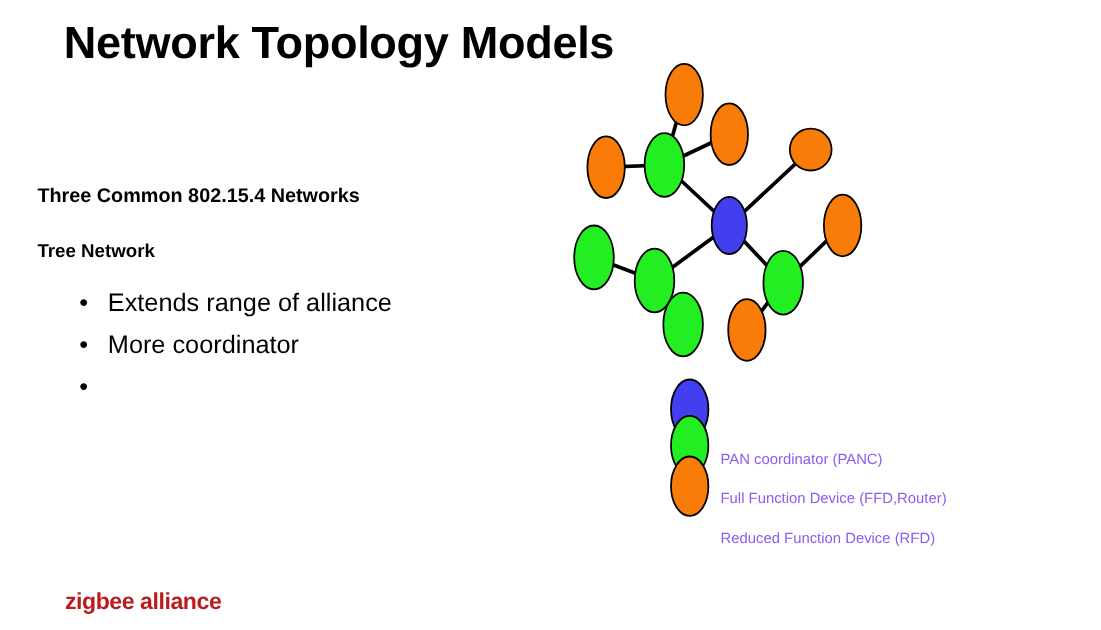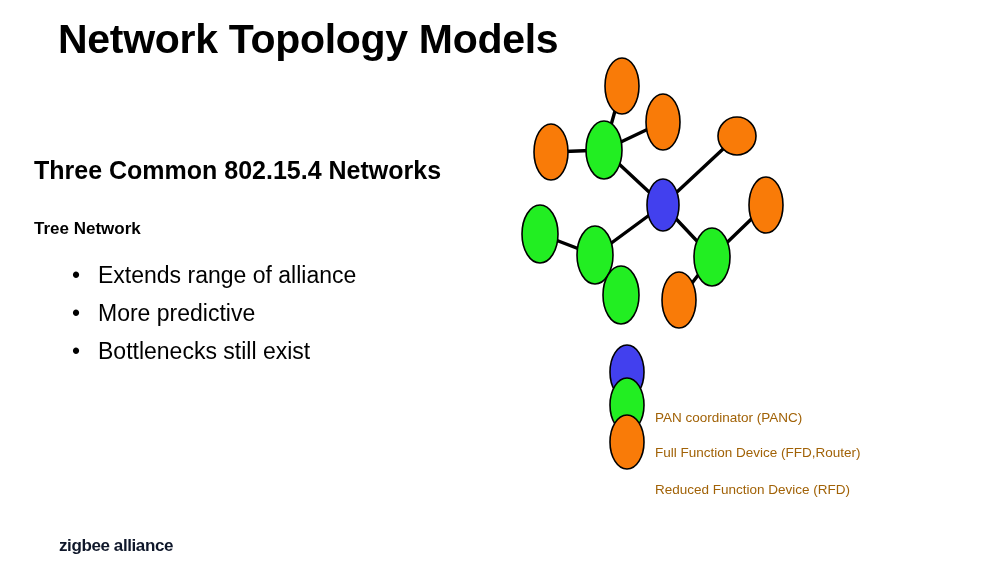--- a/index.html
+++ b/index.html
@@ -28,22 +28,22 @@
     top: 16px;
     font-size: 41px;
     font-weight: bold;
     letter-spacing: -0.3px;
     color: #000000;
     white-space: nowrap;
   }
   .heading1 {
     position: absolute;
     left: 34px;
-    top: 156px;
-    font-size: 25px;
+    top: 168px;
+    font-size: 18px;
     font-weight: bold;
     white-space: nowrap;
   }
   .heading2 {
     position: absolute;
     left: 34px;
     top: 219px;
     font-size: 17px;
     font-weight: bold;
     white-space: nowrap;
@@ -68,66 +68,66 @@
     position: absolute;
     left: 4px;
     top: 0;
     font-size: 23px;
     line-height: 38px;
   }
   .footer-logo {
     position: absolute;
     left: 59px;
     top: 536px;
-    font-size: 17px;
+    font-size: 21px;
     font-weight: bold;
     letter-spacing: -0.4px;
-    color: #0f172a;
+    color: #b91c1c;
     white-space: nowrap;
   }
   .diagram {
     position: absolute;
     left: 500px;
     top: 40px;
     width: 400px;
     height: 320px;
   }
   .legend {
     position: absolute;
     left: 600px;
     top: 345px;
     width: 330px;
     height: 130px;
   }
   .legend-label {
     position: absolute;
     font-size: 13.5px;
-    color: #a16207;
+    color: #8b5cf6;
     white-space: nowrap;
     left: 55px;
   }
   .legend-label.l0 { top: 65px; }
   .legend-label.l1 { top: 100px; }
   .legend-label.l2 { top: 137px; }
   svg { display: block; overflow: visible; }
 </style>
 </head>
 <body>
 
 <div class="slide">
 
   <div class="title">Network Topology Models</div>
 
   <div class="heading1">Three Common 802.15.4 Networks</div>
   <div class="heading2">Tree Network</div>
 
   <ul class="bullets" id="bullet-list">
       <li><span class="bullet-dot">•</span><span>Extends range of alliance</span></li>
-      <li><span class="bullet-dot">•</span><span>More predictive</span></li>
-      <li><span class="bullet-dot">•</span><span>Bottlenecks still exist</span></li>
+      <li><span class="bullet-dot">•</span><span>More coordinator</span></li>
+      <li><span class="bullet-dot">•</span></li>
     </ul>
 
   <div class="diagram">
     <svg id="topology-svg" width="400" height="320" viewBox="0 0 400 320">
         <g>
           <line x1="163" y1="165" x2="104" y2="110" stroke="#000000" stroke-width="3.4" stroke-linecap="round"></line>
           <line x1="163" y1="165" x2="237" y2="96" stroke="#000000" stroke-width="3.4" stroke-linecap="round"></line>
           <line x1="163" y1="165" x2="95" y2="215" stroke="#000000" stroke-width="3.4" stroke-linecap="round"></line>
           <line x1="163" y1="165" x2="212" y2="217" stroke="#000000" stroke-width="3.4" stroke-linecap="round"></line>
           <line x1="104" y1="110" x2="51" y2="112" stroke="#000000" stroke-width="3.4" stroke-linecap="round"></line>

